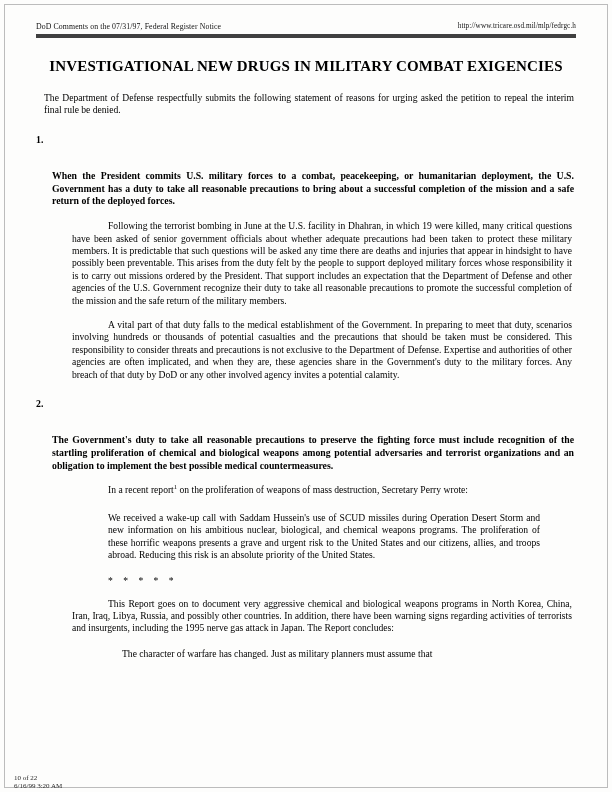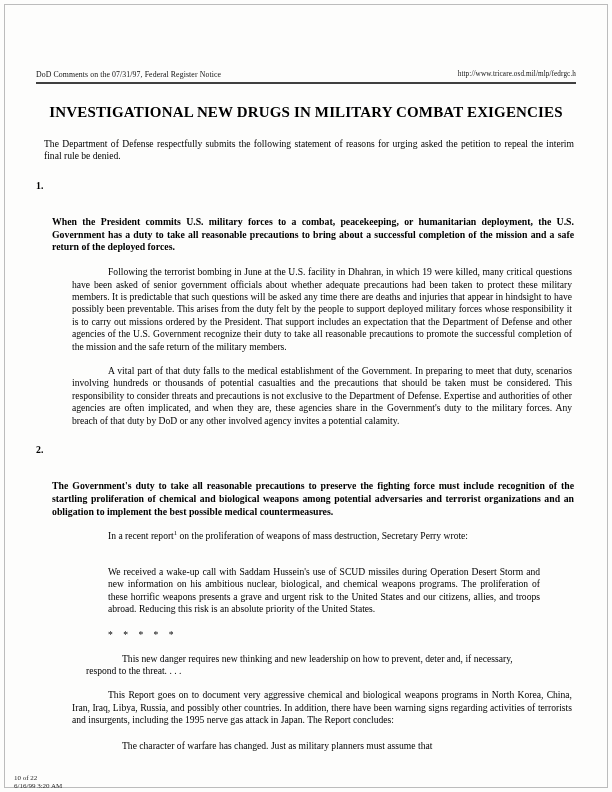--- a/index.html
+++ b/index.html
@@ -35,24 +35,23 @@
     top: 22px;
     width: 540px;
   }
   
   .header {
     display: flex;
     justify-content: space-between;
     align-items: flex-start;
     font-size: 7.6px;
     color: #111;
-    border-bottom: 2px solid #404040;
+    border-bottom: 4px solid #404040;
     padding-bottom: 3px;
     letter-spacing: 0.1px;
-    margin-top: 48px;
   }
   .header-left {
     font-family: "Liberation Serif", serif;
     font-size: 7.8px;
   }
   .header-right {
     font-family: "Liberation Serif", serif;
     font-size: 7.2px;
     white-space: nowrap;
   }
@@ -96,21 +95,21 @@
     text-align: justify;
     margin-top: 36px;
   }
   .body-par {
     margin-top: 12px;
     padding-left: 36px;
     padding-right: 4px;
     text-indent: 36px;
   }
   .blockquote {
-    margin-top: 23px;
+    margin-top: 15px;
     padding-left: 72px;
     padding-right: 36px;
     text-align: justify;
     font-size: 9.6px;
     line-height: 12.4px;
   }
   .stars {
     margin-top: 13px;
     padding-left: 72px;
     font-size: 9.6px;
@@ -173,21 +172,20 @@
       <div class="num">2.</div>
       <div class="num-body">The Government's duty to take all reasonable precautions to preserve the fighting force must include recognition of the startling proliferation of chemical and biological weapons among potential adversaries and terrorist organizations and an obligation to implement the best possible medical countermeasures.</div>
     </div>
 
     <p class="body-par"><span>In a recent report</span><sup>1</sup><span> on the proliferation of weapons of mass destruction, Secretary Perry wrote:</span></p>
 
     <p class="blockquote">We received a wake-up call with Saddam Hussein's use of SCUD missiles during Operation Desert Storm and new information on his ambitious nuclear, biological, and chemical weapons programs. The proliferation of these horrific weapons presents a grave and urgent risk to the United States and our citizens, allies, and troops abroad. Reducing this risk is an absolute priority of the United States.</p>
 
     <div class="stars">* * * * *</div>
 
-    <p class="quote-par">This new danger requires new thinking and new leadership on how to prevent, deter and, if necessary, respond to the threat. . . .</p>
 
     <p class="body-par">This Report goes on to document very aggressive chemical and biological weapons programs in North Korea, China, Iran, Iraq, Libya, Russia, and possibly other countries. In addition, there have been warning signs regarding activities of terrorists and insurgents, including the 1995 nerve gas attack in Japan. The Report concludes:</p>
 
     <p class="quote-par">The character of warfare has changed. Just as military planners must assume that</p>
 
   </div>
 
   <div class="footer">
     <span class="footer-left">10 of 22</span>
     <span class="footer-right">6/16/99 3:20 AM</span>

